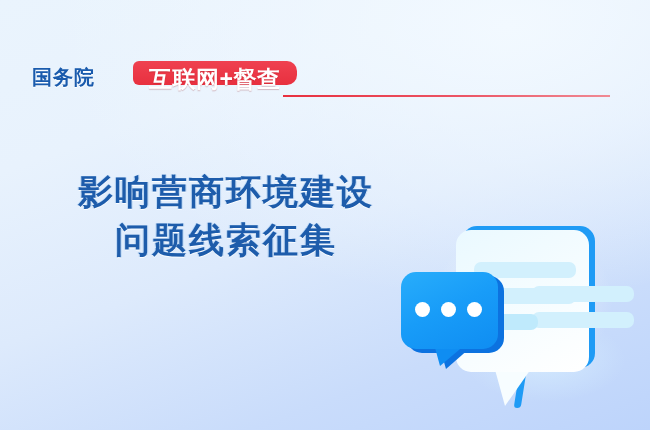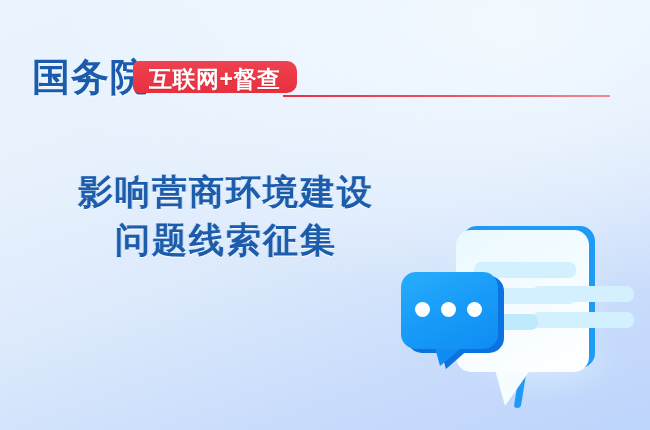--- a/index.html
+++ b/index.html
@@ -42,32 +42,32 @@
 
   
   #header {
     position: absolute;
     left: 0; top: 0;
     width: 650px; height: 115px;
   }
   .gov-label {
     position: absolute;
     left: 32px; top: 58px;
-    font-size: 38px;
+    font-size: 20px;
     line-height: 38px;
     font-weight: bold;
     letter-spacing: 1px;
     color: #1a5bad;
     text-shadow: 0 1px 0 rgba(255,255,255,0.9);
     white-space: nowrap;
   }
   .badge {
     position: absolute;
     left: 133px; top: 61px;
-    height: 32px;
+    height: 24px;
     padding: 0 17px 0 16px;
     border-radius: 6px 10px 10px 6px;
     background: linear-gradient(180deg, #ef4150 0%, #e8303f 100%);
     color: #ffffff;
     font-size: 23px;
     line-height: 36px;
     font-weight: bold;
     letter-spacing: 0.5px;
     white-space: nowrap;
     box-sizing: border-box;

